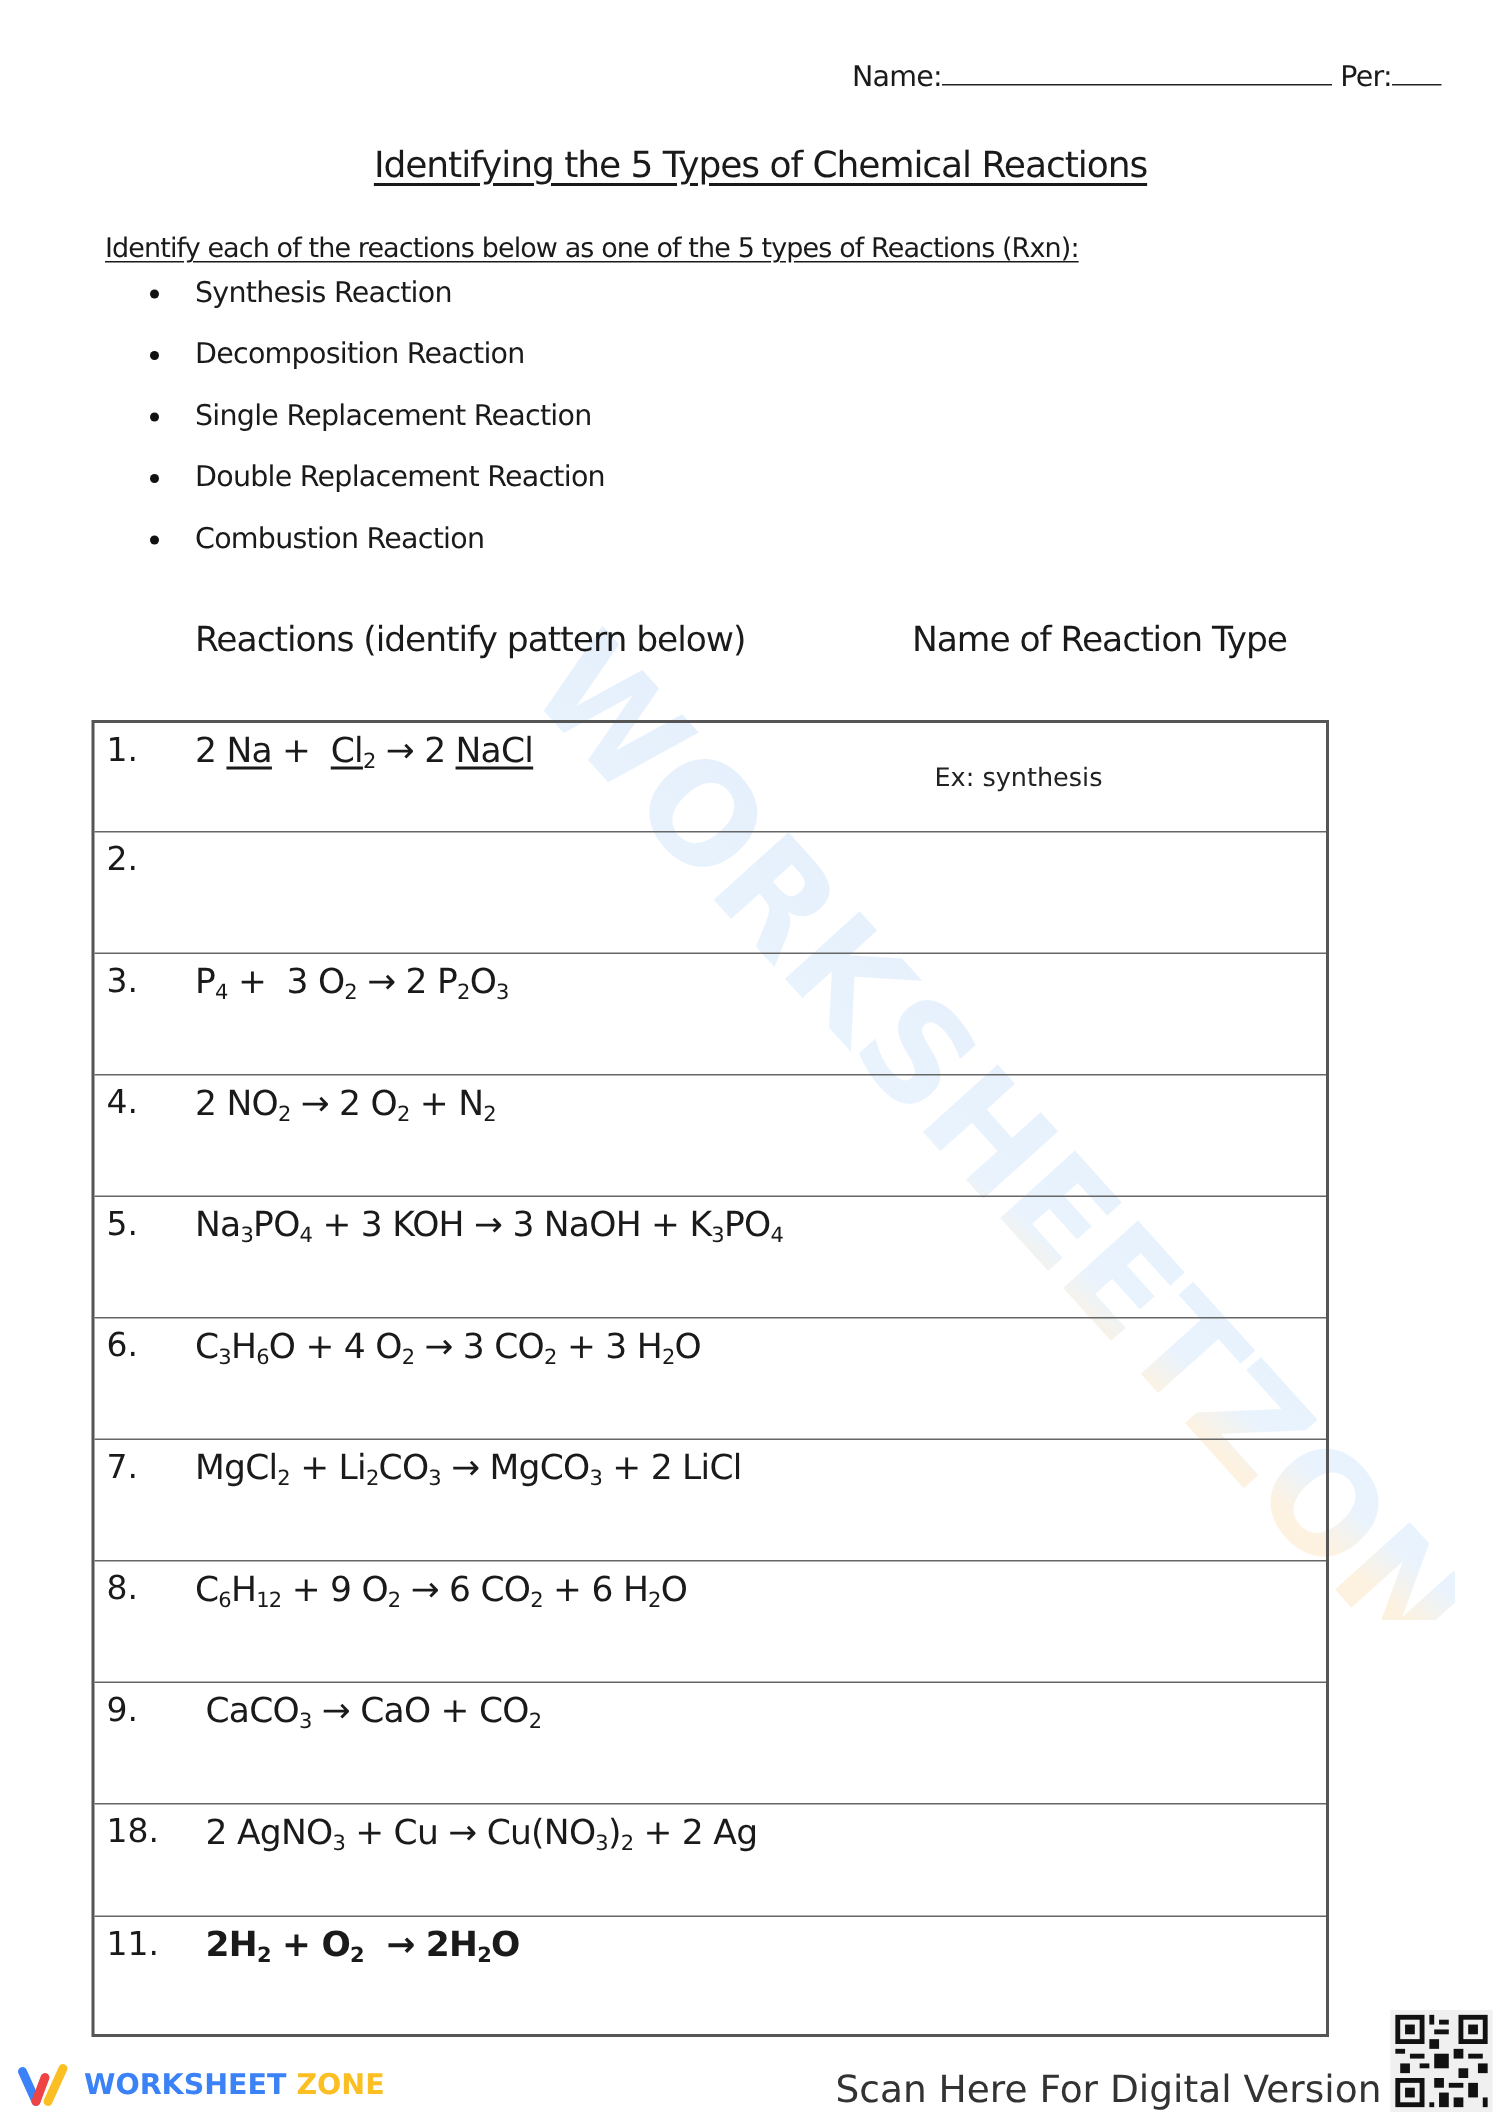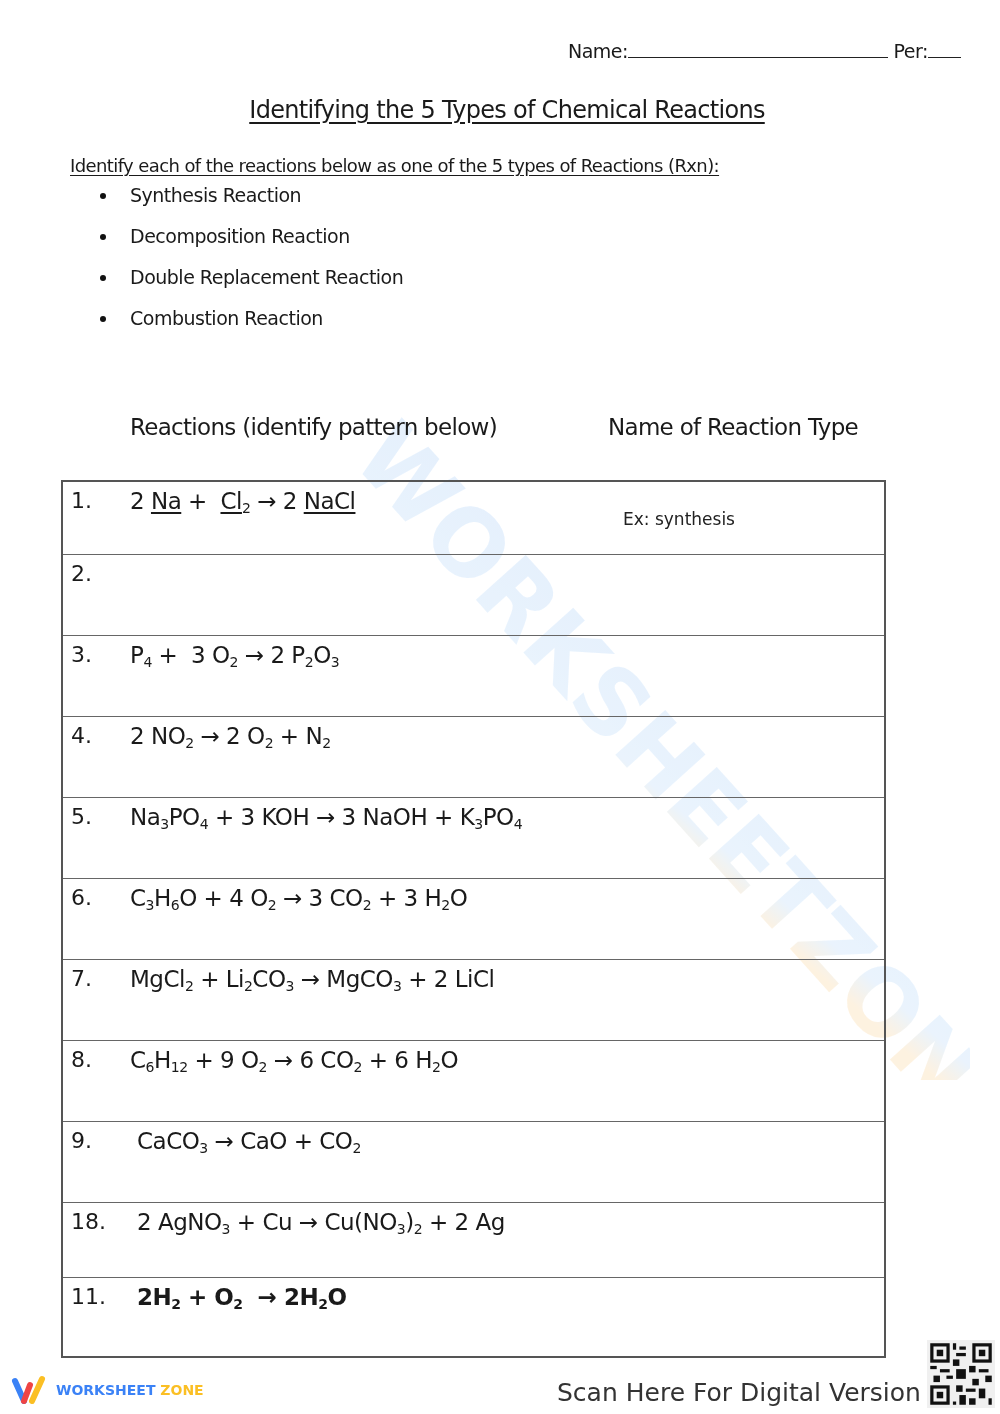--- a/index.html
+++ b/index.html
@@ -21,21 +21,21 @@
   .row:last-child { border-bottom:none; }
   .num { position:absolute; left:8px; top:6px; font-size:22px; }
   .eq { position:absolute; left:67px; top:6px; font-size:23px; letter-spacing:-0.5px; white-space:nowrap; }
   .eq sub { font-size:14px; vertical-align:-4px; line-height:0; }
   .eq .ul { text-decoration:underline; text-underline-offset:3px; }
   .ex-row { position:absolute; left:18px; top:42px; font-size:16px; color:#222; white-space:nowrap; }
   .ex-row span { display:inline-block; }
   .ex-answer { position:absolute; left:560px; top:27px; font-size:17px; color:#222; }
   .watermark { left:150px; top:380px; width:820px; height:700px; pointer-events:none; }
   .logo { left:10px; top:1375px; display:flex; align-items:center; gap:6px; }
-  .logo .brand { font-family:"DejaVu Sans", sans-serif; font-weight:bold; font-size:14px; letter-spacing:0px; }
+  .logo .brand { font-family:"DejaVu Sans", sans-serif; font-weight:bold; font-size:19px; letter-spacing:0px; }
   .scan { left:557px; top:1378px; font-size:25px; color:#333; letter-spacing:0px; }
   .qr { left:927px; top:1340px; width:68px; height:68px; background:#f0f0f0; }
 </style>
 </head>
 <body>
 
 <svg class="abs watermark" viewBox="0 0 820 700">
   <defs>
     <linearGradient id="wmg" x1="0" y1="0" x2="1" y2="1">
       <stop offset="0" stop-color="#cfe3fb"></stop>
@@ -52,20 +52,21 @@
   <span>Per:</span><span class="line" style="width:33px;"></span>
 </div>
 
 <div class="abs title">Identifying the 5 Types of Chemical Reactions</div>
 
 <div class="abs instr">Identify each of the reactions below as one of the 5 types of Reactions (Rxn):</div>
 
 <ul class="abs types">
   <li><span class="bullet"></span><span>Synthesis Reaction</span></li>
   <li><span class="bullet"></span><span>Decomposition Reaction</span></li>
+  <li><span class="bullet"></span><span>Single Replacement Reaction</span></li>
   <li><span class="bullet"></span><span>Double Replacement Reaction</span></li>
   <li><span class="bullet"></span><span>Combustion Reaction</span></li>
 </ul>
 
 <div class="abs colhead left">Reactions (identify pattern below)</div>
 <div class="abs colhead right">Name of Reaction Type</div>
 
 <div class="abs table">
 
   <div class="row" style="height:73px;">

